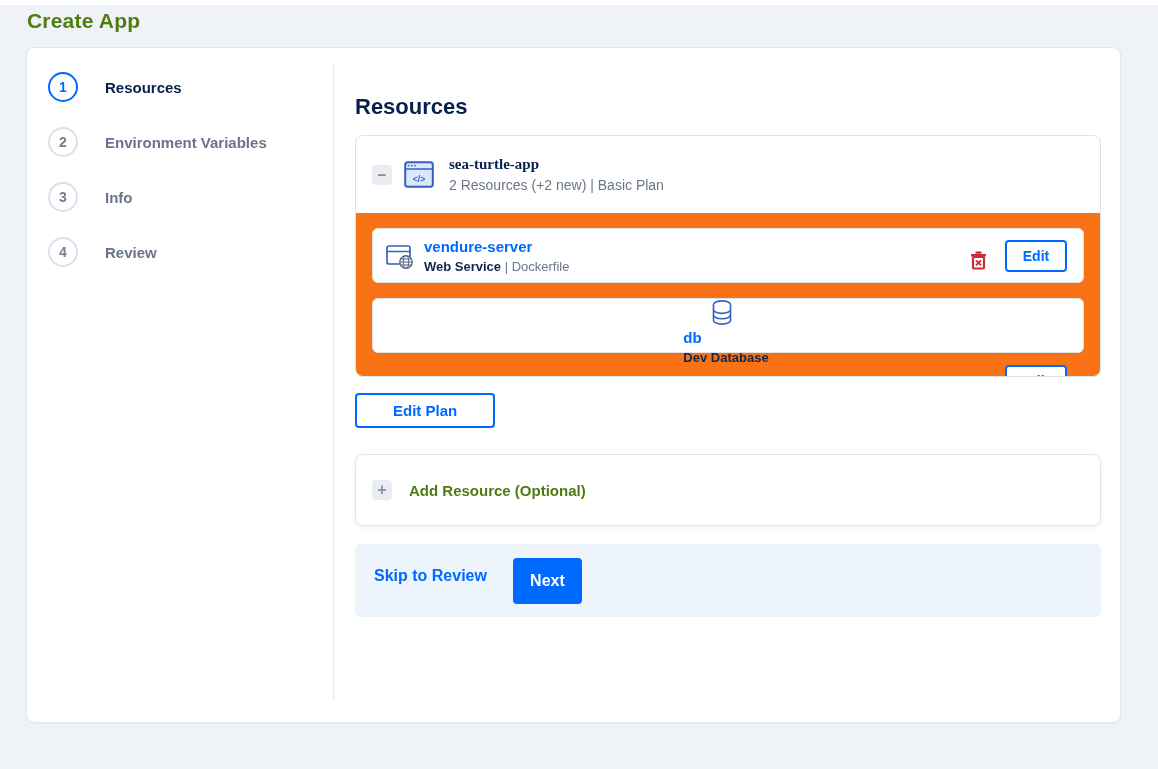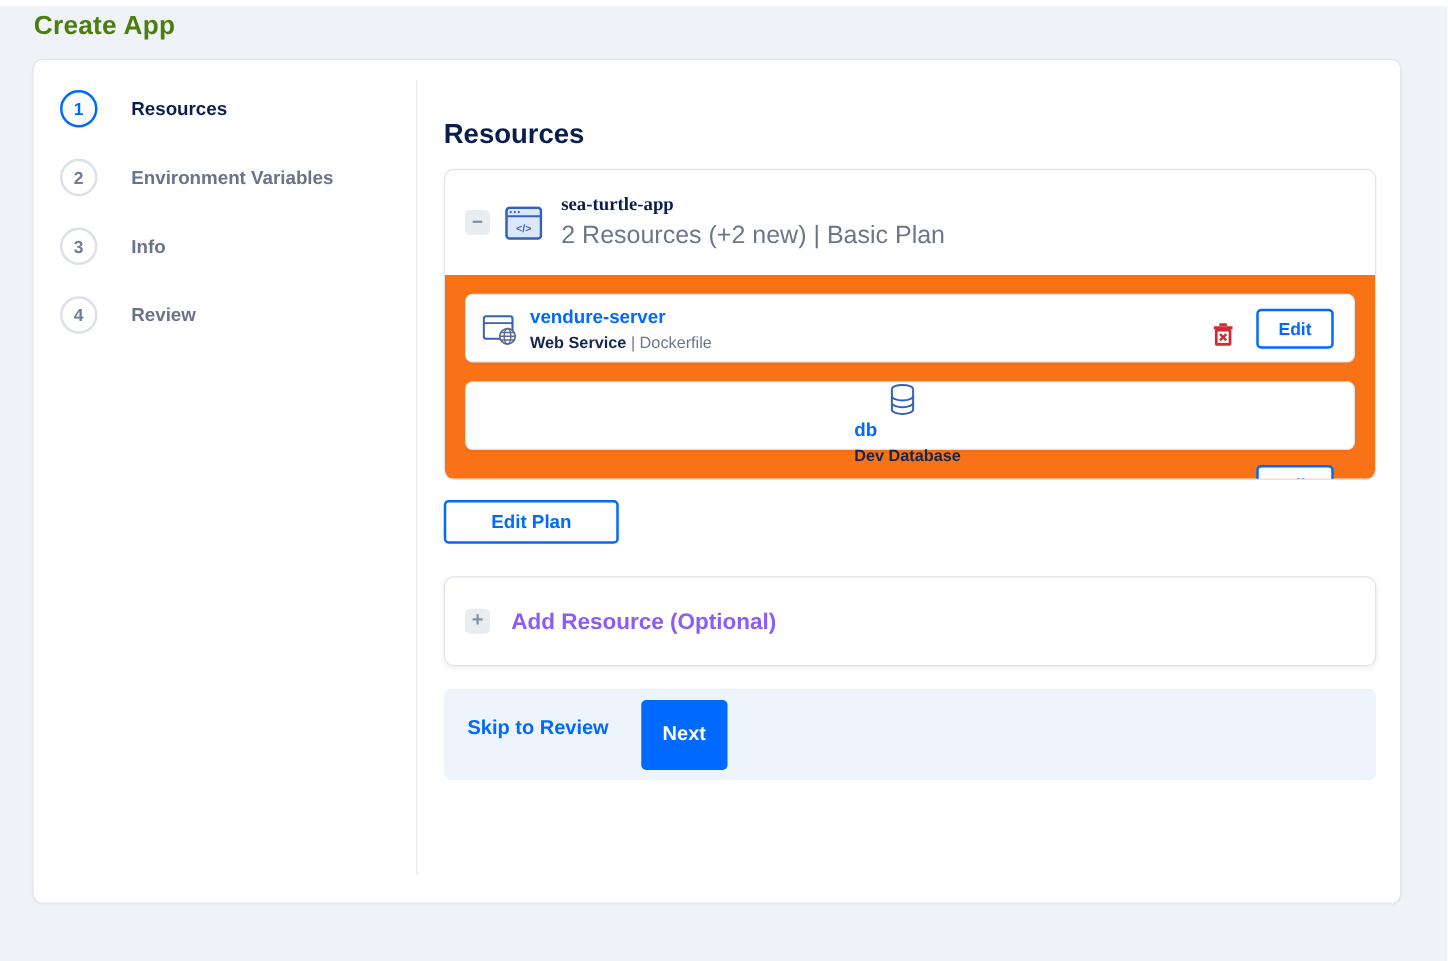--- a/index.html
+++ b/index.html
@@ -104,21 +104,21 @@
     color:#7d8799;
     font-size:15px;
     font-weight:bold;
     line-height:18px;
     display:flex; align-items:center; justify-content:center;
     cursor:pointer;
     margin-right:12px;
   }
   .app-icon { margin-right:15px; display:block; }
   .group-name { font-size:15px; font-weight:700; color:#081f4d;font-family:Liberation Serif, serif; }
-  .group-summary { margin-top:4px; font-size:20px; color:#6b7789; }
+  .group-summary { margin-top:4px; font-size:14px; color:#6b7789; }
   .group-body {
     background:#f97316;
     padding:15px 16px 23px 16px;
   }
   .resource-row {
     background:#ffffff;
     border:1px solid #e0e4ea;
     border-radius:6px;
     box-shadow:0 1px 2px rgba(16,35,74,.05);
     display:flex;
@@ -177,40 +177,40 @@
   .plus-box {
     width:20px; height:20px;
     background:#e9edf1;
     border-radius:4px;
     color:#8591a3;
     font-size:16px;
     font-weight:bold;
     display:flex; align-items:center; justify-content:center;
     margin-right:17px;
   }
-  .add-resource-label { font-size:18px; font-weight:700; color:#8b5cf6; }
+  .add-resource-label { font-size:15px; font-weight:700; color:#4d7c0f; }
   .wizard-footer {
     margin-top:18px;
     background:#edf4fb;
     border-radius:6px;
     height:73px;
     display:flex;
     align-items:center;
     padding:0 16px;
   }
   .skip-link {
     color:#0069ff;
     font-size:16px;
     font-weight:700;
     text-decoration:none;
     margin:0 26px 10px 3px;
     cursor:pointer;
   }
   .next-btn {
-    width:69px; height:56px;
+    width:69px; height:46px;
     background:#0069ff;
     border:none;
     border-radius:4px;
     color:#ffffff;
     font-family:inherit;
     font-size:16px;
     font-weight:700;
     cursor:pointer;
   }
 </style>

